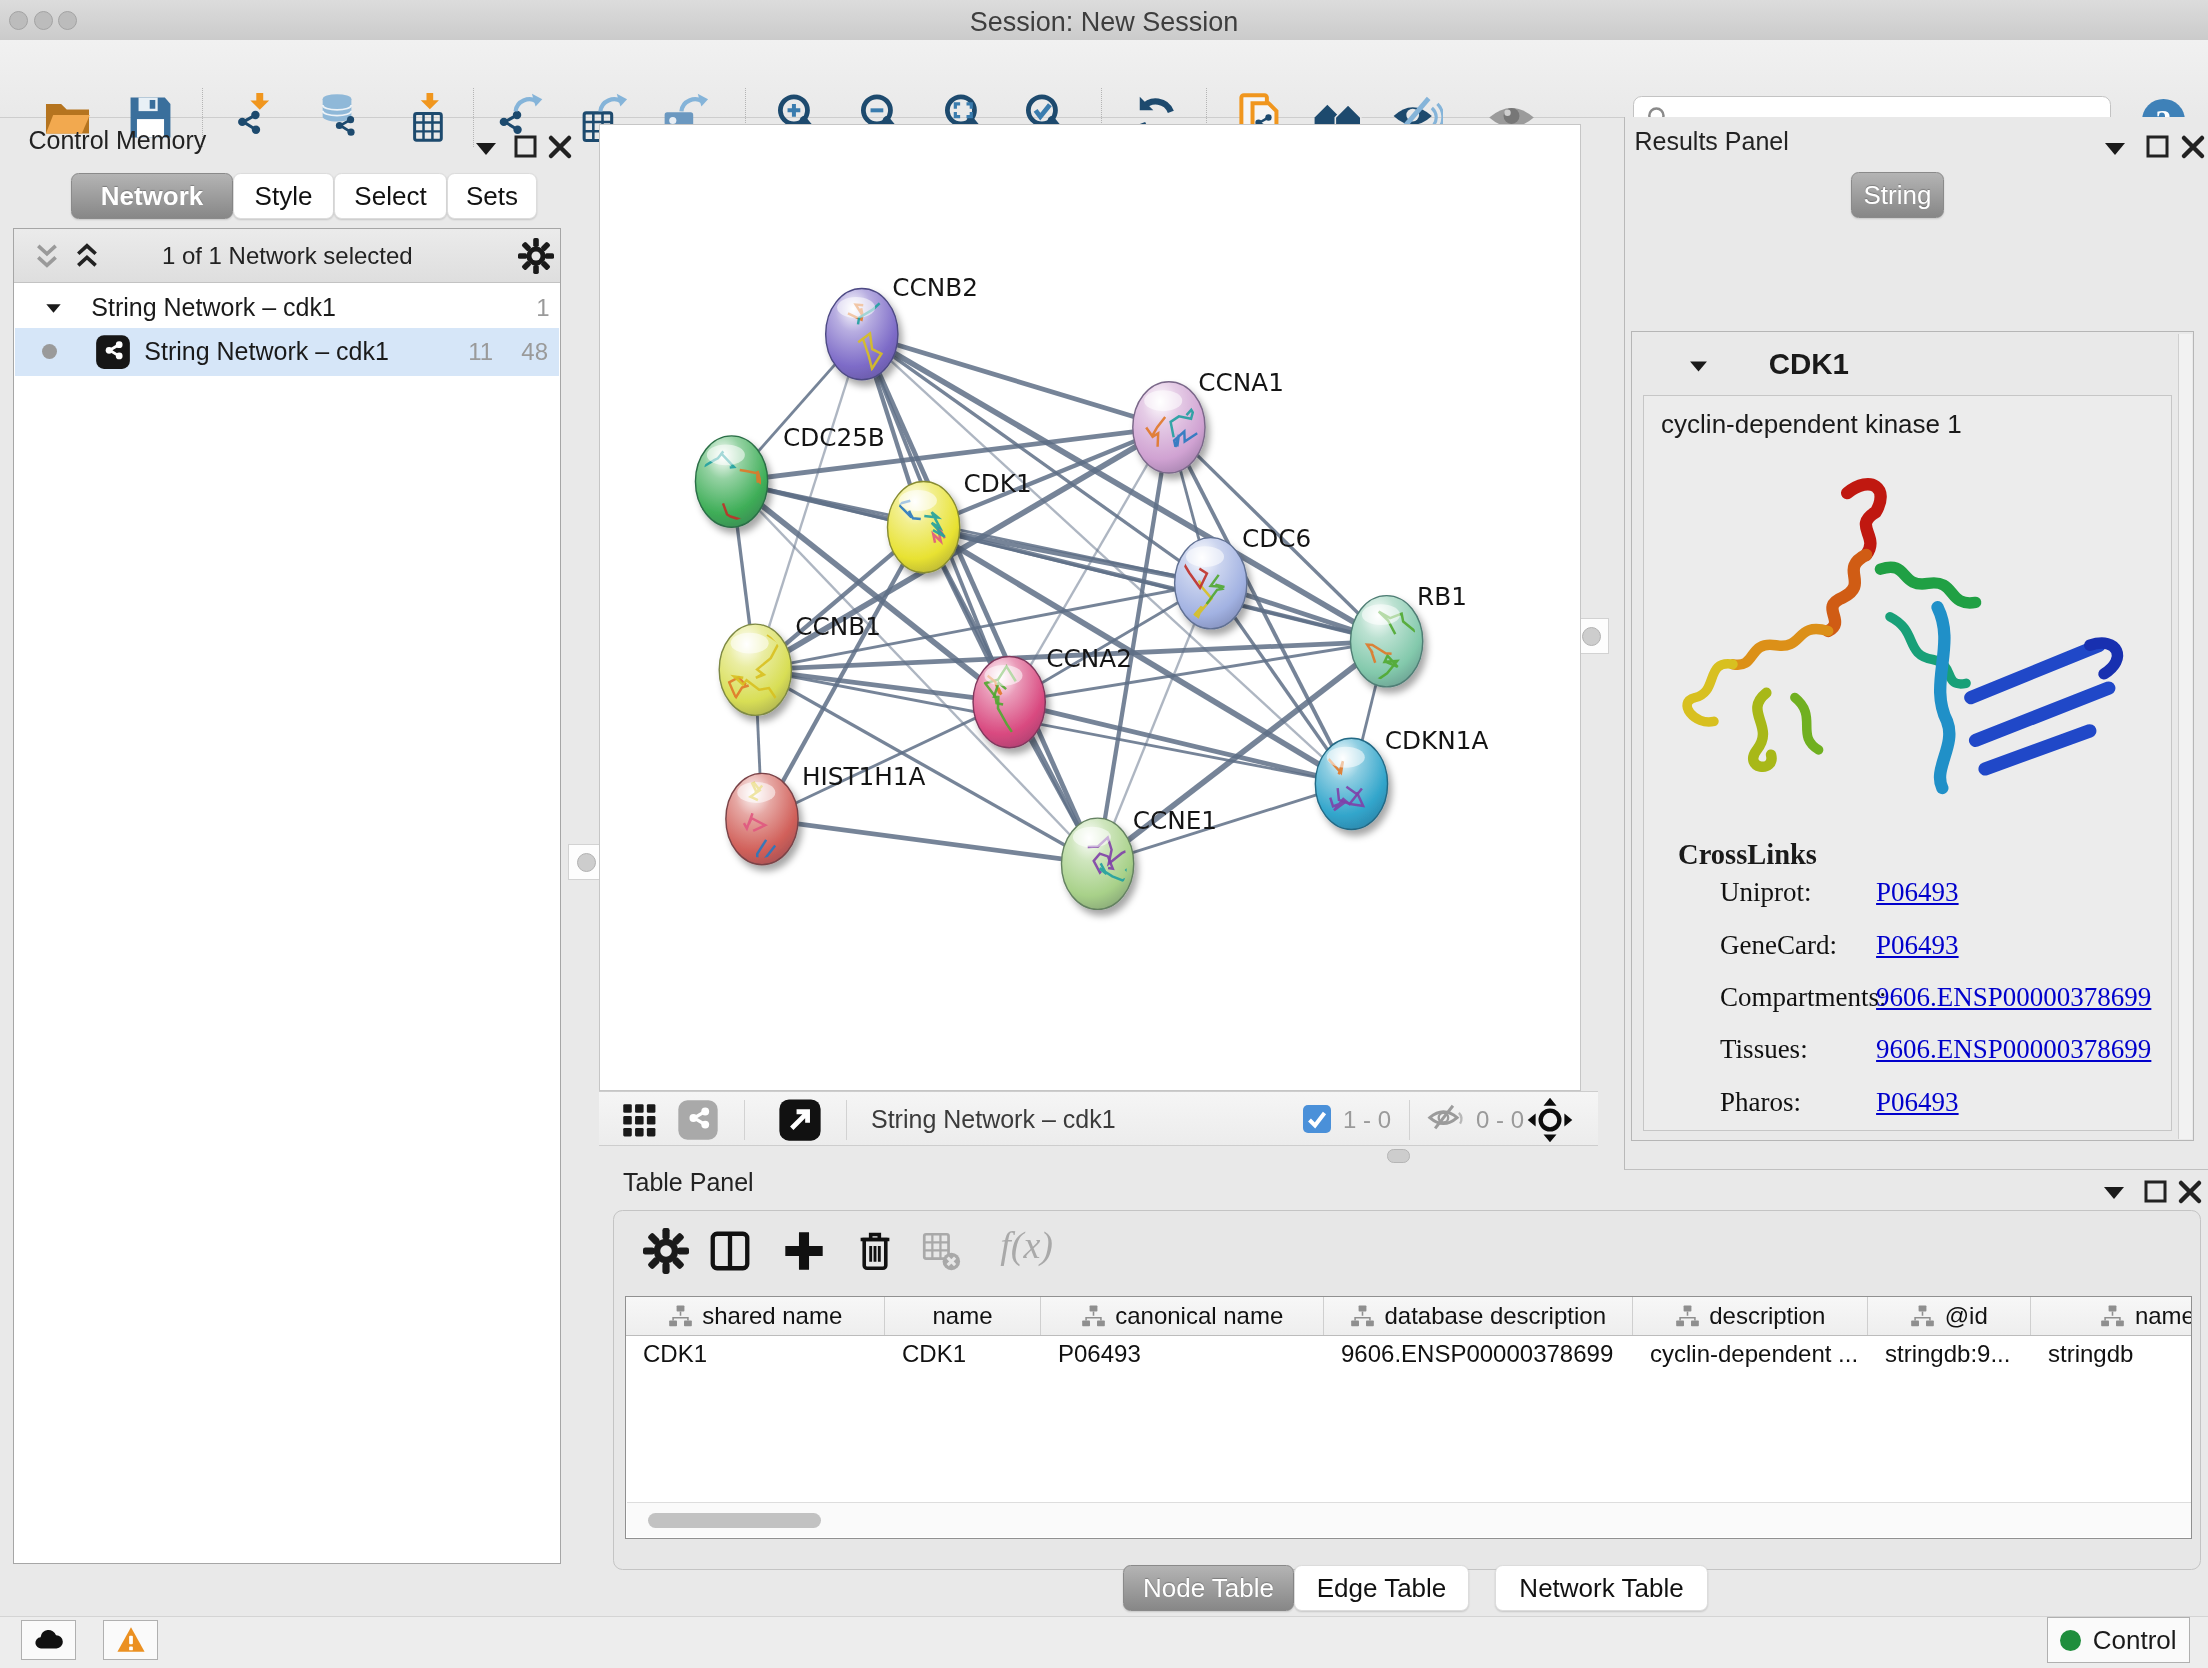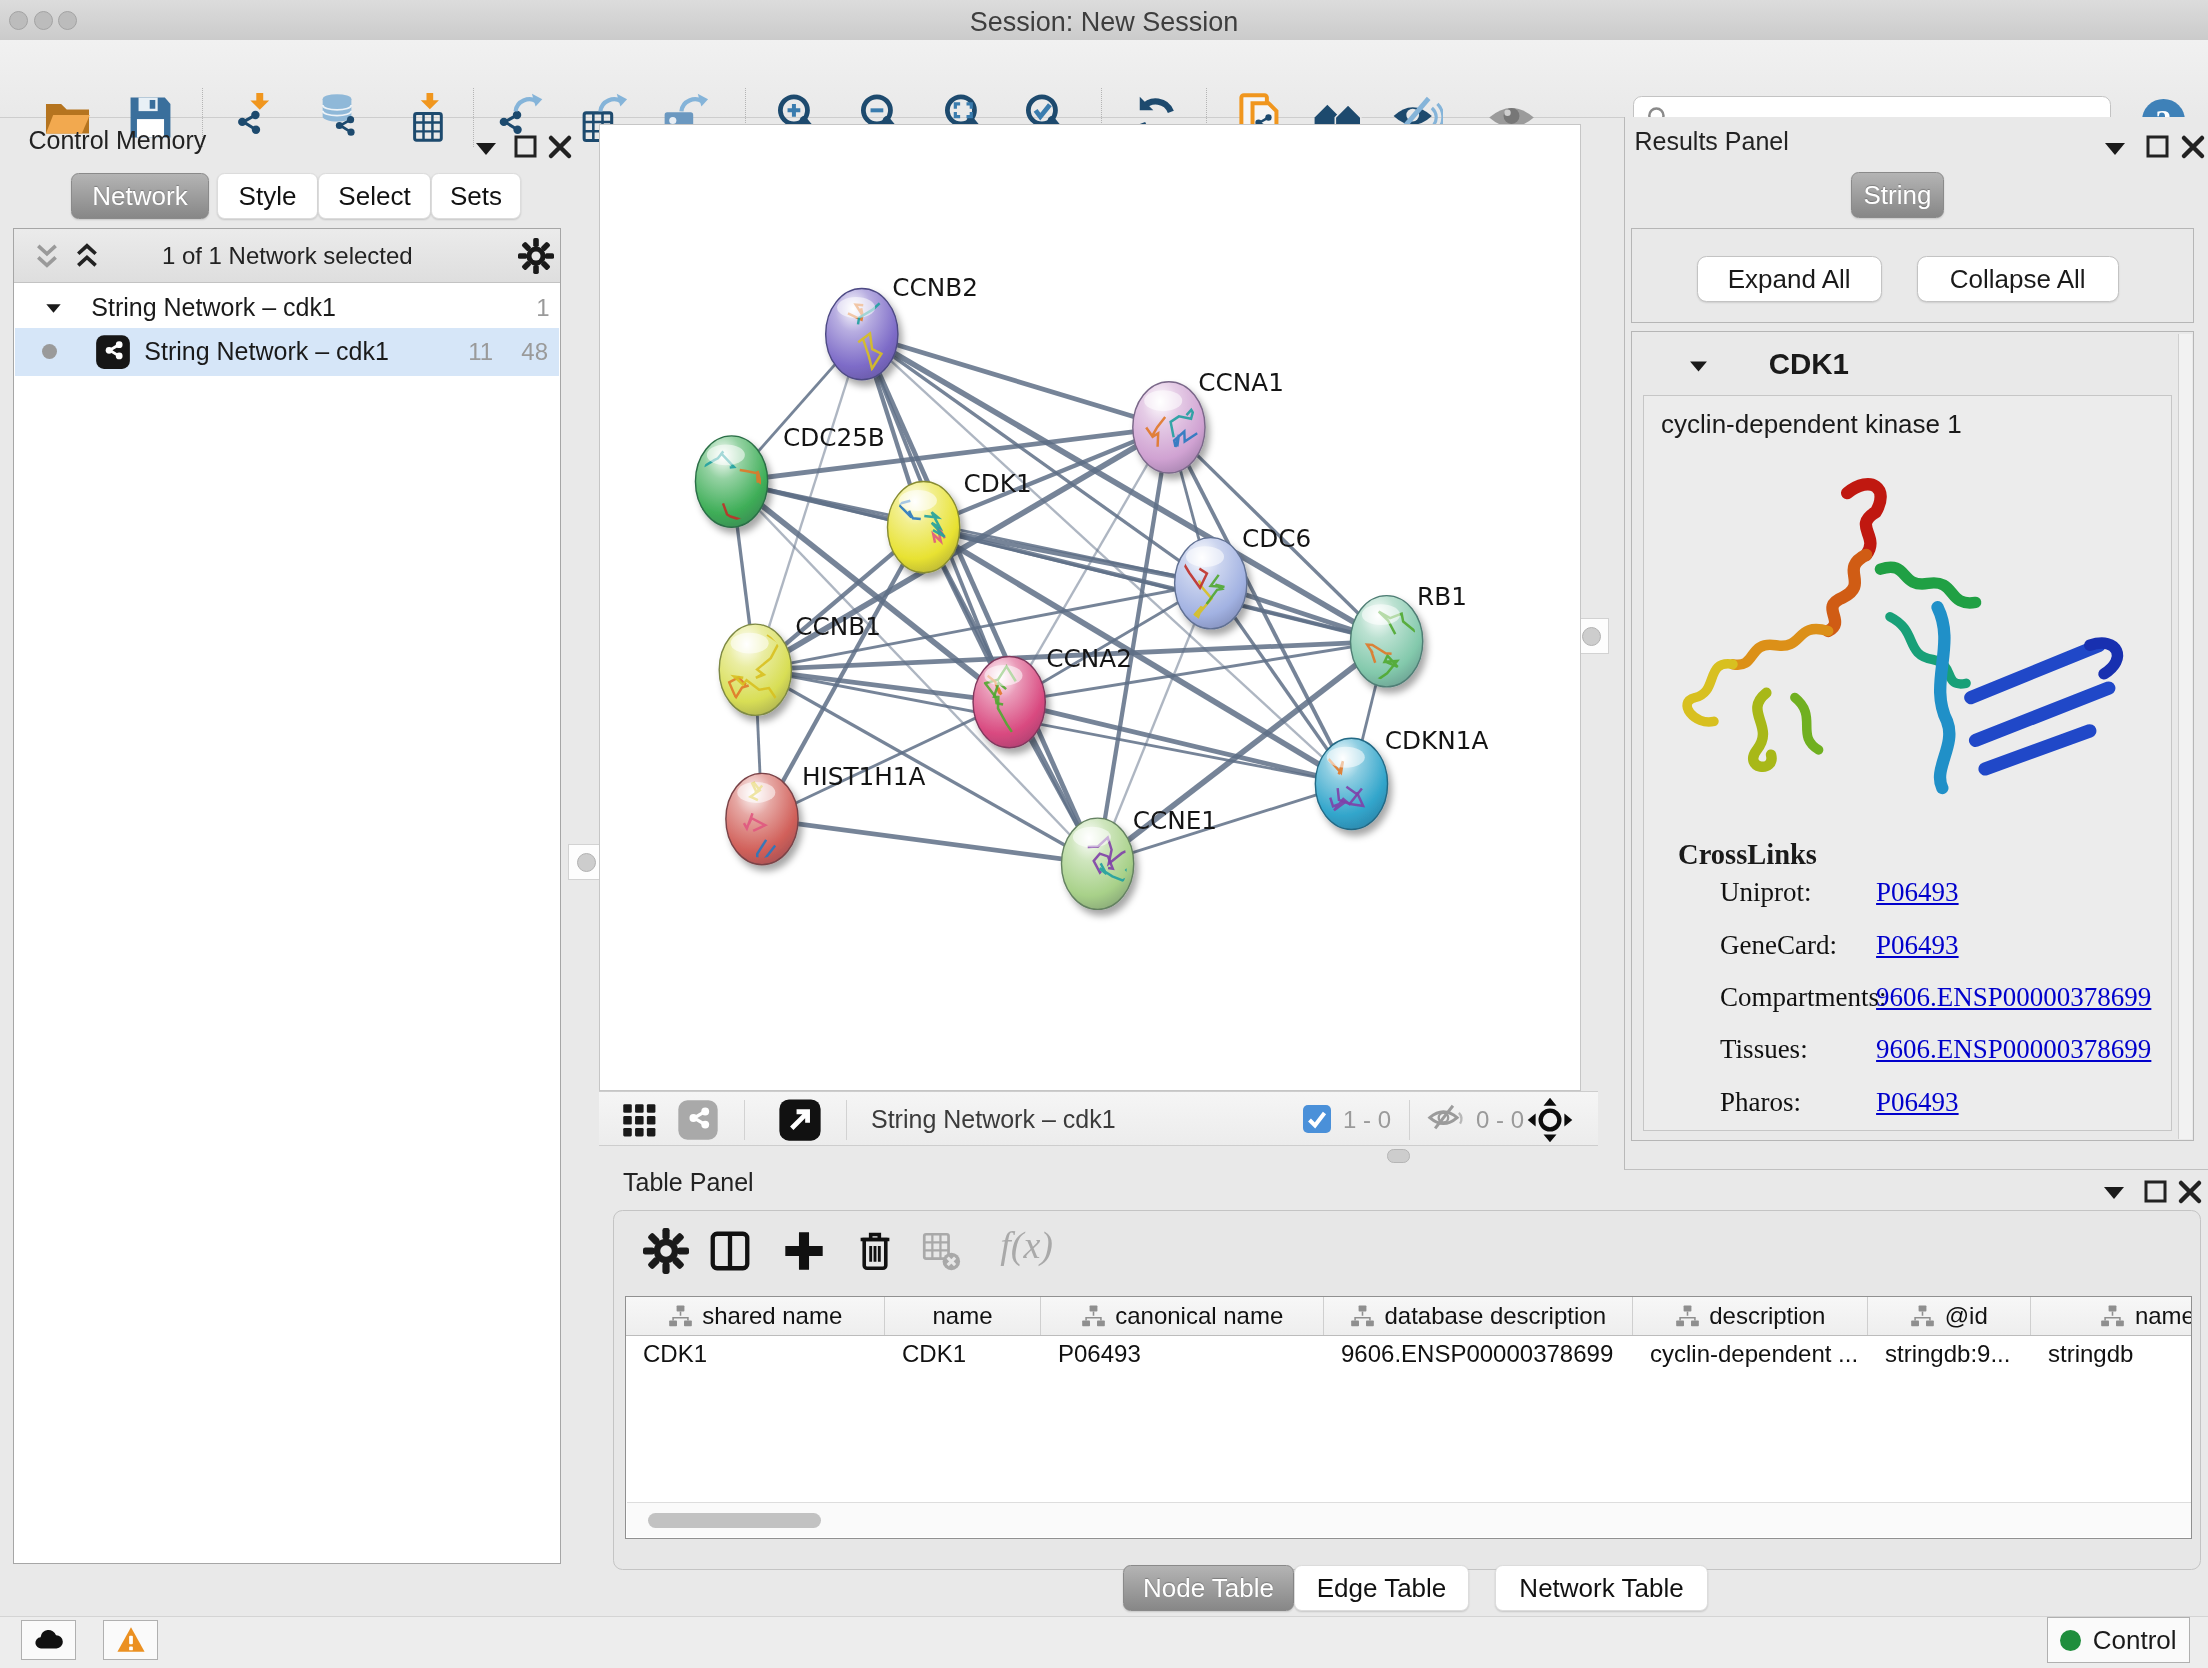--- a/index.html
+++ b/index.html
@@ -248,21 +248,21 @@
   <div class="abs ptitle" style="left:28.5px;top:126px">Control Memory</div>
   <span class="picon" style="left:470px;top:133px"><svg viewBox="0 0 64 64" width="100%" height="100%">
         <path d="M12 20h40L32 44z" fill="#1a1a1a"></path>
       </svg></span>
   <span class="picon" style="left:510px;top:131px"><svg viewBox="0 0 64 64" width="100%" height="100%">
         <rect x="12" y="12" width="38" height="38" fill="none" stroke="#222" stroke-width="6"></rect>
       </svg></span>
   <span class="picon" style="left:544px;top:131px"><svg viewBox="0 0 64 64" width="100%" height="100%">
         <path d="M14 14l36 36M50 14L14 50" stroke="#222" stroke-width="9" stroke-linecap="round"></path>
       </svg></span>
-  <div id="cptabs" class="abs" style="left:71px;top:173px"><div class="tab sel" style="width: 138px; margin-right: 8px;">Network</div><div class="tab" style="width: 101px; margin-right: 0px;">Style</div><div class="tab" style="width: 113px; margin-right: 0px;">Select</div><div class="tab" style="width: 90px; margin-right: 0px;">Sets</div></div>
+  <div id="cptabs" class="abs" style="left:71px;top:173px"><div class="tab sel" style="width: 162px; margin-right: 0px; font-weight: bold;">Network</div><div class="tab" style="width: 101px; margin-right: 0px;">Style</div><div class="tab" style="width: 113px; margin-right: 0px;">Select</div><div class="tab" style="width: 90px; margin-right: 0px;">Sets</div></div>
 
   <div id="cpbox">
     <div id="cphead">
       <span class="picon" style="left:17px;top:11.4px"><svg viewBox="0 0 64 64" width="100%" height="100%">
             <path d="M10 8l12 11L34 8M10 24l12 11 12-11" stroke="#9a9a9a" stroke-width="5" fill="none" transform="scale(1.45)"></path>
           </svg></span>
       <span class="picon" style="left:57px;top:11.4px"><svg viewBox="0 0 64 64" width="100%" height="100%">
             <path d="M10 19L22 8l12 11M10 35L22 24l12 11" stroke="#222" stroke-width="5" fill="none" transform="scale(1.45)"></path>
           </svg></span>
       <div id="cpstatus">1 of 1 Network selected</div>
@@ -635,24 +635,20 @@
           <path d="M12 20h40L32 44z" fill="#1a1a1a"></path>
         </svg></span>
     <span class="picon" style="left:517px;top:14.3px"><svg viewBox="0 0 64 64" width="100%" height="100%">
           <rect x="12" y="12" width="38" height="38" fill="none" stroke="#222" stroke-width="6"></rect>
         </svg></span>
     <span class="picon" style="left:552px;top:14.3px"><svg viewBox="0 0 64 64" width="100%" height="100%">
           <path d="M14 14l36 36M50 14L14 50" stroke="#222" stroke-width="9" stroke-linecap="round"></path>
         </svg></span>
     <div class="tab sel abs" style="left:226px;top:55px;width:93px">String</div>
 
-    <div class="rbox" style="left:5.7px;top:111px;width:563px;height:95px">
-      <div class="btn" style="left:65px;top:27px;width:185px;height:46px;line-height:44px">Expand All</div>
-      <div class="btn" style="left:285px;top:27px;width:202px;height:46px;line-height:44px">Collapse All</div>
-    </div>
 
     <div class="rbox" style="left:5.7px;top:214px;width:563px;height:810px">
       <span class="picon" style="left:53px;top:21px;width:27px;height:27px"><svg viewBox="0 0 64 64" width="100%" height="100%">
             <path d="M12 20h40L32 44z" fill="#1a1a1a"></path>
           </svg></span>
       <div class="abs" style="left:137px;top:15px;font-size:29.5px;font-weight:bold">CDK1</div>
       <div class="rbox" style="left:11.4px;top:63px;width:529px;height:736px;background:#ececec;border-color:#c6c6c6">
         <div class="abs" style="left:17px;top:13.3px;font-size:26px">cyclin-dependent kinase 1</div>
         <svg class="abs" style="left:7.6px;top:59px" width="514" height="371" viewBox="0 0 540 390">
           <g fill="none" stroke-linecap="round">

